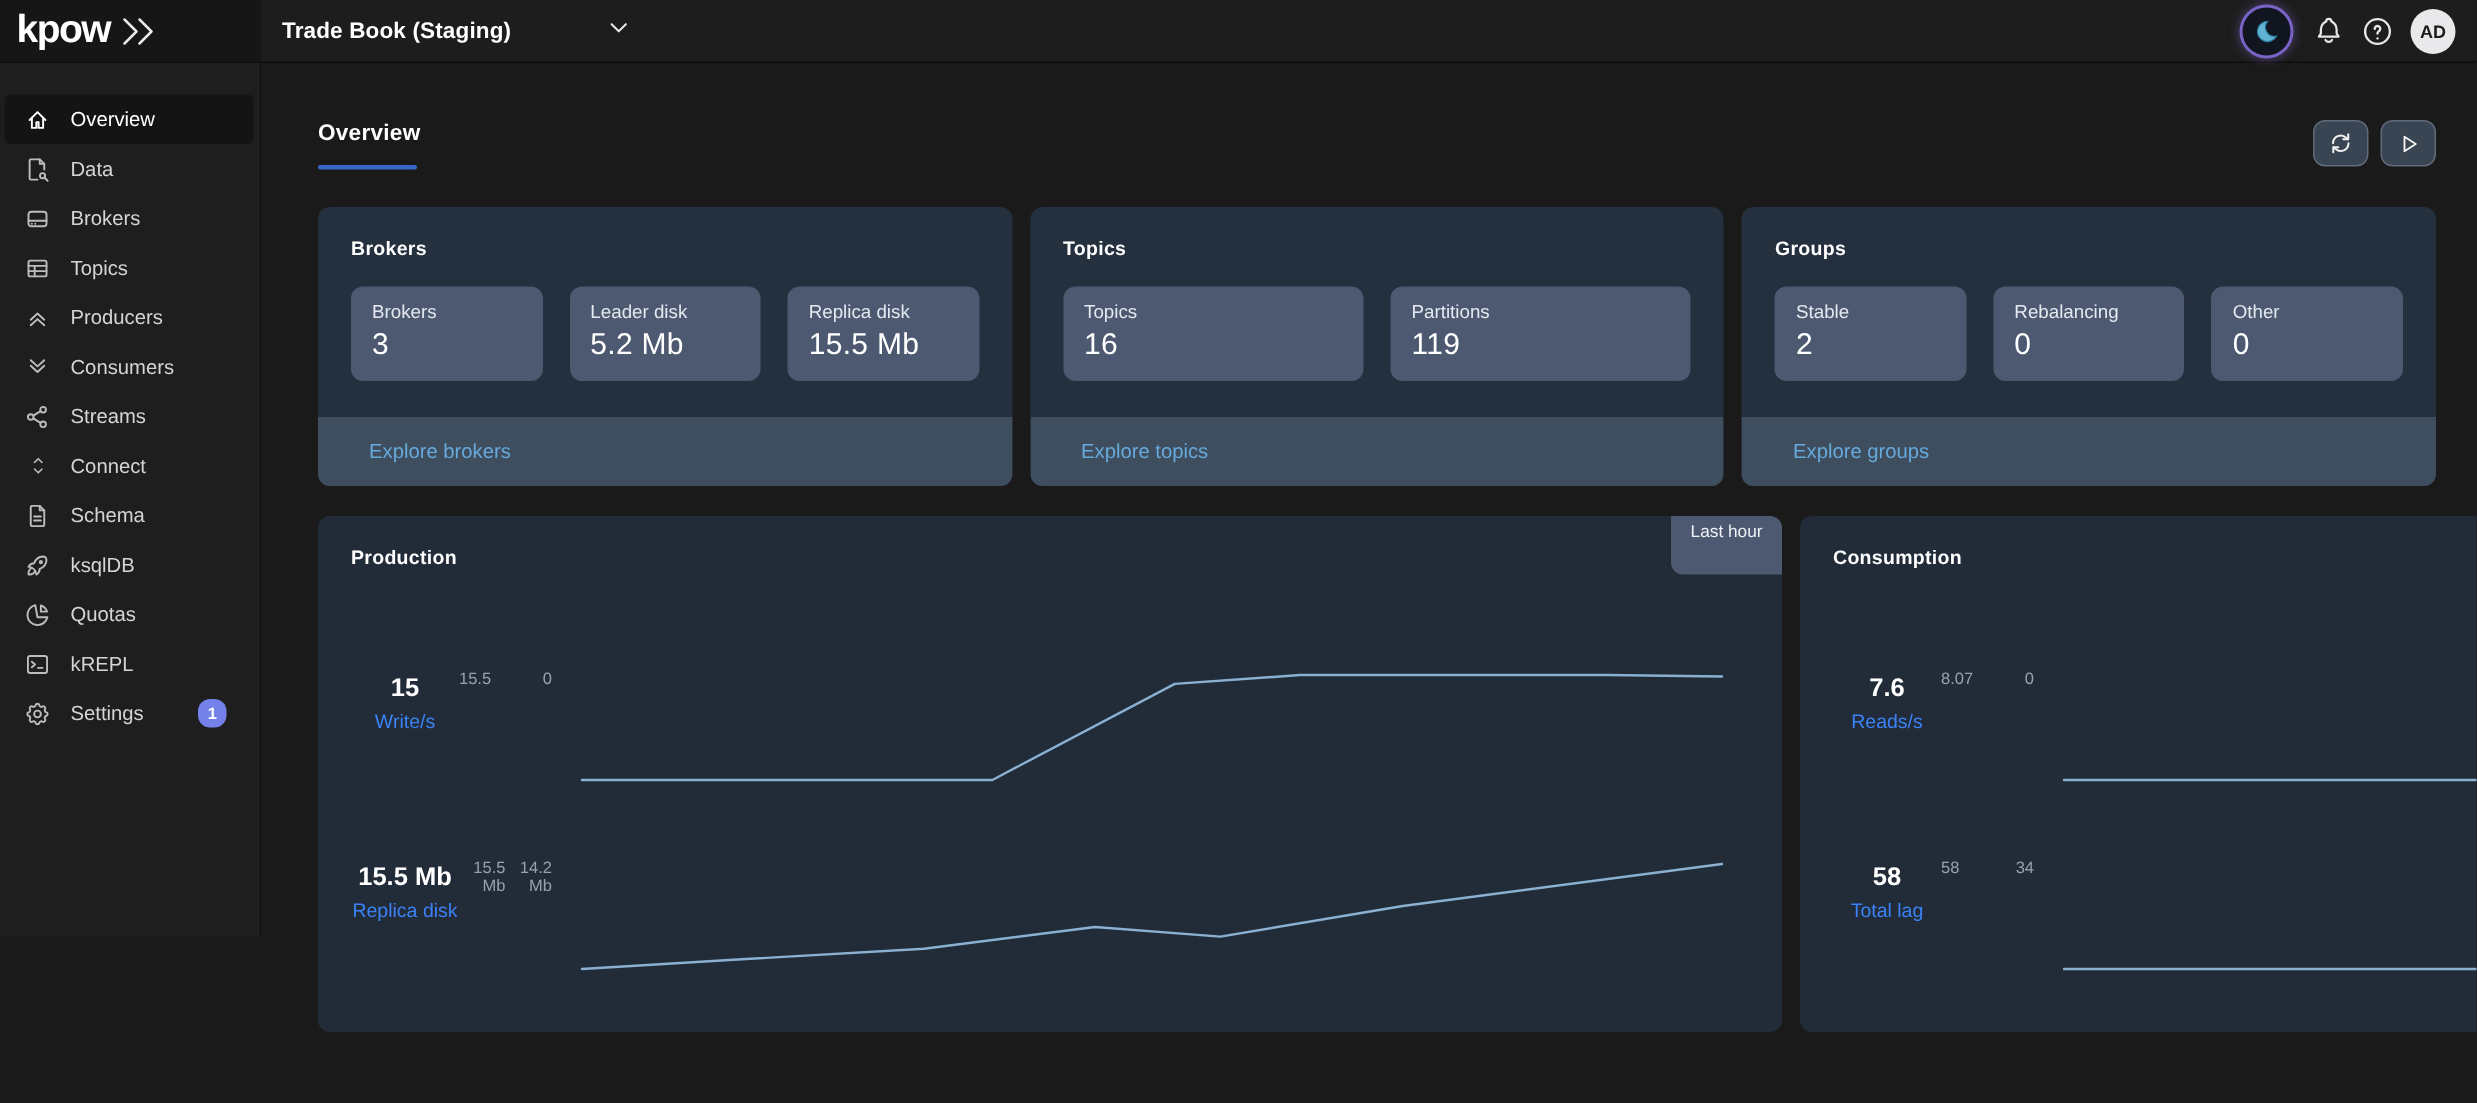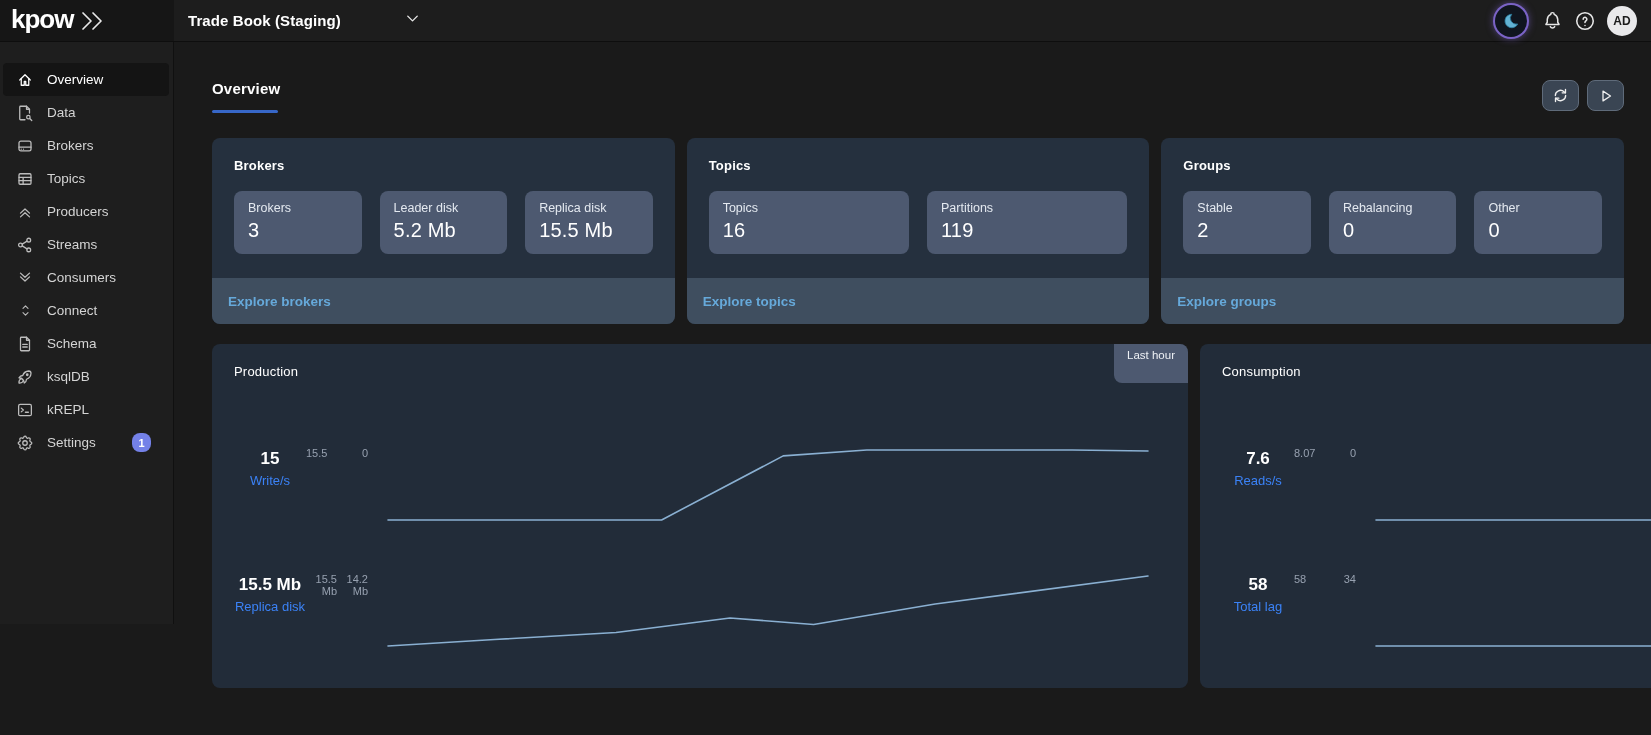--- a/index.html
+++ b/index.html
@@ -46,27 +46,27 @@
 
   
   .cards-row{display:flex;gap:12px;margin-top:25px;}
   .card{flex:1;background:var(--card);border-radius:8px;overflow:hidden;display:flex;flex-direction:column;}
   .card-body{padding:20px 22px 24px;}
   .card-title{font-size:13px;font-weight:700;color:#fff;letter-spacing:.2px;}
   .tiles{display:flex;gap:18px;margin-top:18px;}
   .tile{flex:1;background:var(--tile);border-radius:8px;padding:10px 14px 12px;}
   .tile-label{font-size:12.5px;color:#e4e9f0;}
   .tile-value{font-size:20px;color:#fff;margin-top:4px;font-weight:400;letter-spacing:.2px;}
-  .card-footer{background:var(--footer);padding:14px 16px;margin-top:auto;font-weight:bold;}
+  .card-footer{background:var(--footer);padding:14px 34px;margin-top:auto;}
   .card-link{color:var(--link);font-size:13.5px;text-decoration:none;cursor:pointer;}
 
   
   .panels-row{display:flex;gap:12px;margin-top:20px;}
   .panel{flex:1;background:var(--panel);border-radius:8px;height:344px;position:relative;padding:20px 22px;}
-  .panel-title{font-size:13px;font-weight:400;color:#fff;letter-spacing:.2px;}
+  .panel-title{font-size:13px;font-weight:700;color:#fff;letter-spacing:.2px;}
   .time-badge{position:absolute;top:0;right:0;background:var(--tile);color:#eef1f5;font-size:11.5px;padding:5px 13px 22px;border-radius:0 8px 0 8px;}
   .spark-rows{margin-top:68px;display:flex;flex-direction:column;gap:50px;}
   .spark-row{display:flex;align-items:flex-start;}
   .spark-stat{width:72px;text-align:center;padding-top:2px;flex:0 0 72px;}
   .spark-value{font-size:17px;font-weight:600;color:#fff;}
   .spark-label{font-size:13px;color:#3b82f6;margin-top:4px;}
   .spark-ylabels{width:62px;flex:0 0 62px;height:76px;display:flex;flex-direction:row;justify-content:space-between;text-align:right;font-size:11px;color:#97a1b0;}
   .spark-chart{flex:1;height:76px;margin-left:20px;margin-right:18px;overflow:visible;}
   .spark-chart polyline{fill:none;stroke:var(--chart_line);stroke-width:1.6;vector-effect:non-scaling-stroke;stroke-linejoin:round;stroke-linecap:round;}
   svg.stroke-ico{fill:none;stroke:currentColor;stroke-width:1.7;stroke-linecap:round;stroke-linejoin:round;}
@@ -167,39 +167,39 @@
             <svg class="stroke-ico" width="18" height="18" viewBox="0 0 24 24">
                 <path d="M6 13.5L12 8l6 5.5"></path>
                 <path d="M6 18.5L12 13l6 5.5"></path>
               </svg>
           </span>
             <span>Producers</span>
         </li>
         <li class="side-item">
           <span class="s-icon">
             <svg class="stroke-ico" width="18" height="18" viewBox="0 0 24 24">
+                <path d="M6 5.5L12 11l6-5.5"></path>
+                <path d="M6 10.5L12 16l6-5.5"></path>
+              </svg>
+          </span>
+            <span>Consumers</span>
+        </li>
+        <li class="side-item">
+          <span class="s-icon">
+            <svg class="stroke-ico" width="18" height="18" viewBox="0 0 24 24">
                 <circle cx="6" cy="12" r="2.5"></circle>
                 <circle cx="17" cy="5.5" r="2.5"></circle>
                 <circle cx="17" cy="18.5" r="2.5"></circle>
                 <path d="M8.3 10.8l6.4-4M8.3 13.2l6.4 4"></path>
               </svg>
           </span>
             <span>Streams</span>
         </li>
         <li class="side-item">
           <span class="s-icon">
-            <svg class="stroke-ico" width="18" height="18" viewBox="0 0 24 24">
-                <path d="M6 5.5L12 11l6-5.5"></path>
-                <path d="M6 10.5L12 16l6-5.5"></path>
-              </svg>
-          </span>
-            <span>Consumers</span>
-        </li>
-        <li class="side-item">
-          <span class="s-icon">
             <svg class="stroke-ico" width="15" height="15" viewBox="0 0 24 24">
                 <path d="M8 8.5L12 4.5l4 4"></path>
                 <path d="M8 15.5l4 4 4-4"></path>
               </svg>
           </span>
             <span>Connect</span>
         </li>
         <li class="side-item">
           <span class="s-icon">
             <svg class="stroke-ico" width="18" height="18" viewBox="0 0 24 24">
@@ -212,20 +212,29 @@
         </li>
         <li class="side-item">
           <span class="s-icon">
             <svg class="stroke-ico" width="18" height="18" viewBox="0 0 24 24">
                 <path d="M4 13a8 8 0 0 1 7 7 6 6 0 0 0 3-5 9 9 0 0 0 6-8 3 3 0 0 0-3-3 9 9 0 0 0-8 6 6 6 0 0 0-5 3"></path>
                 <path d="M7 14a6 6 0 0 0-3 6 6 6 0 0 0 6-3"></path>
                 <circle cx="15" cy="9" r="1"></circle>
               </svg>
           </span>
             <span>ksqlDB</span>
+        </li>
+        <li class="side-item">
+          <span class="s-icon">
+            <svg class="stroke-ico" width="18" height="18" viewBox="0 0 24 24">
+                <path d="M10 3.2A9 9 0 1 0 20.8 14H12z"></path>
+                <path d="M15 3.5A9 9 0 0 1 20.5 9H15z"></path>
+              </svg>
+          </span>
+            <span>Quotas</span>
         </li>
         <li class="side-item">
           <span class="s-icon">
             <svg class="stroke-ico" width="18" height="18" viewBox="0 0 24 24">
                 <rect x="3.5" y="4.5" width="17" height="15" rx="2"></rect>
                 <path d="M7 9.5l2.8 2.5L7 14.5"></path>
                 <path d="M12.5 15H16.5"></path>
               </svg>
           </span>
             <span>kREPL</span>

